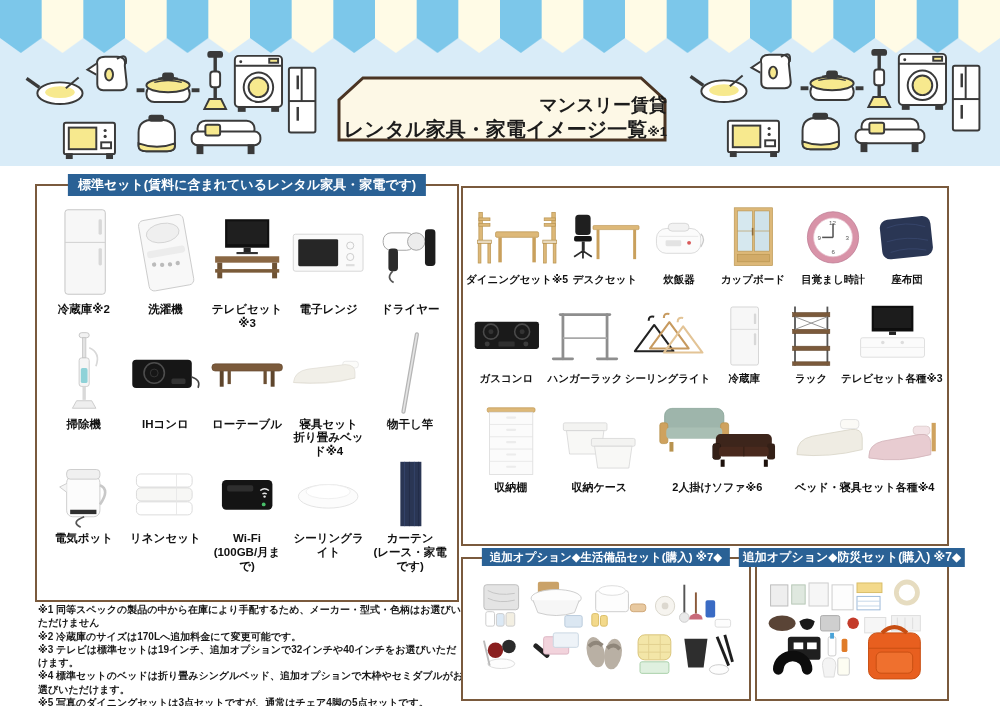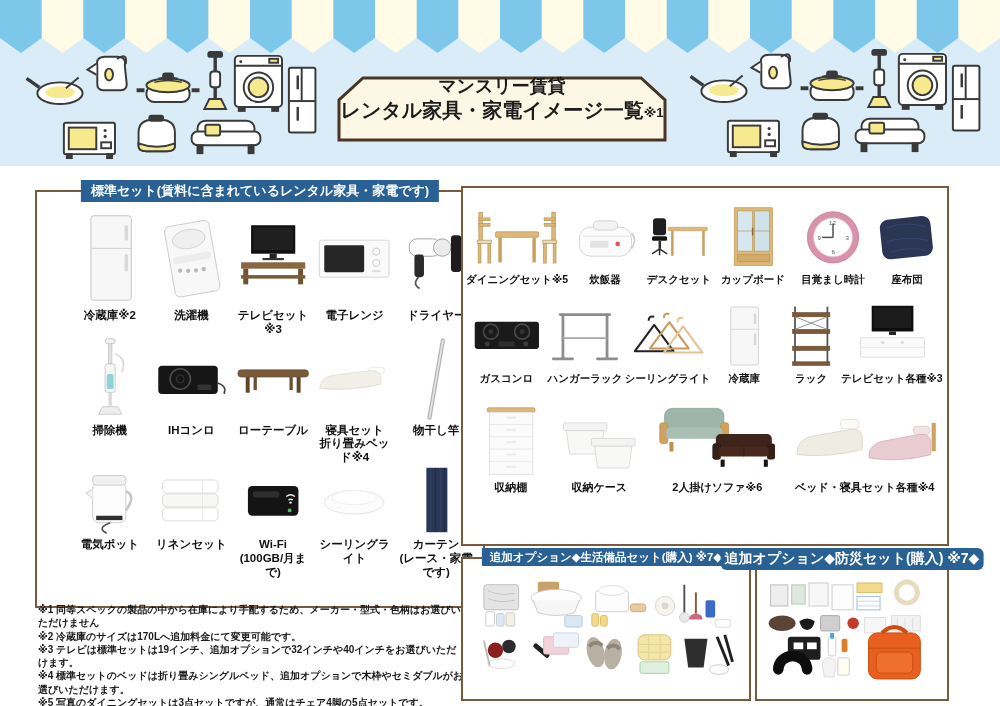--- a/index.html
+++ b/index.html
@@ -8,29 +8,29 @@
   
   .sky{position:absolute;left:0;top:0;width:1000px;height:166px;background:#d9ecf8;}
   .awning{position:absolute;left:0;top:0;width:1000px;height:56px;}
   .cluster{position:absolute;width:296px;height:113px;}
   .cluster svg{width:100%;height:100%;}
   .cluster.left{left:22px;top:48px;}
   .cluster.right{left:686px;top:46px;}
   
   .plaque{position:absolute;left:337px;top:76px;width:330px;height:66px;}
   .plaque > svg{position:absolute;left:0;top:0;width:100%;height:100%;}
-  .plaque-text{position:relative;text-align:center;padding-top:0;font-weight:bold;color:#1c1c1c;}
+  .plaque-text{position:relative;text-align:right;padding-top:19px;font-weight:bold;color:#1c1c1c;}
   .t1{font-size:18px;line-height:1.2;}
   .t2{font-size:20px;line-height:1.25;}
   .t2 .note{font-size:13px;}
   
   .panel,.minibox{position:absolute;background:#fff;border:2px solid #7a5a3d;}
   .phead{position:absolute;top:-12px;left:50%;transform:translateX(-50%);background:#2a6195;color:#fff;
          font-weight:bold;white-space:nowrap;padding:3px 10px;line-height:1.25;}
-  #standard-panel{left:35px;top:190px;width:420px;height:414px;padding-left:26px;}
+  #standard-panel{left:35px;top:184px;width:420px;height:414px;}
   #standard-panel .phead{font-size:13px;}
   #option-panel{left:461px;top:186px;width:484px;height:356px;}
   #option-panel .phead{font-size:12.5px;padding:3px 8px;}
   .grid{display:grid;padding:18px 6px 0;}
   #standard-grid{grid-template-columns:repeat(5,1fr);}
   .opt-row{grid-template-columns:1.2fr 1fr 0.85fr 1fr 1fr 0.85fr;padding-top:16px;row-gap:0;}
   .opt-row2{grid-template-columns:0.95fr 1.05fr 1.05fr 0.9fr 0.8fr 1.25fr;}
   .opt-row3{grid-template-columns:0.85fr 0.95fr 1.45fr 1.55fr;}
   .cell{display:flex;flex-direction:column;align-items:center;min-width:0;}
   .imgbox{width:100%;display:flex;align-items:flex-end;justify-content:center;}
@@ -44,21 +44,21 @@
   .label .l2{display:block;}
   .opt-row .label{font-size:10.5px;white-space:nowrap;}
   .opt-row3 .label{font-size:11px;}
   
   #footnotes{position:absolute;left:38px;top:603px;width:426px;font-size:10px;font-weight:bold;
              color:#1a1a1a;line-height:1.33;}
   
   #life-box{left:461px;top:557px;width:286px;height:140px;}
   #life-box .phead{font-size:11.5px;padding:2px 8px;top:-11px;}
   #disaster-box{left:755px;top:557px;width:190px;height:140px;}
-  #disaster-box .phead{font-size:14px;padding:2px 4px;top:-11px;border-radius:6px;}
+  #disaster-box .phead{font-size:12px;padding:2px 4px;top:-11px;}
   .minibox .imgbox{height:106px;margin-top:18px;}
 </style>
 </head>
 <body>
 
 <div class="canvas">
 
   <div class="sky">
     <svg class="awning" viewBox="0 0 1008 56" preserveAspectRatio="none">
       <defs>
@@ -389,44 +389,44 @@
                 <rect x="102" y="52" width="20" height="5" fill="#e8d9bd"></rect>
                 <rect x="103" y="57" width="4" height="28"></rect>
                 <rect x="117" y="57" width="4" height="28"></rect>
               </g>
             </svg>
           </div>
         <div class="label">ダイニングセット※5</div>
       </div>
       <div class="cell">
         <div class="imgbox">
-            <svg viewBox="0 0 100 70">
-              <rect x="16" y="22" width="68" height="38" rx="15" fill="#fbfbfb" stroke="#c9c9c9"></rect>
-              <path d="M20,34 h60" stroke="#dedede"></path>
-              <rect x="34" y="14" width="32" height="12" rx="6" fill="#f2f2f2" stroke="#c9c9c9"></rect>
-              <rect x="30" y="40" width="24" height="9" rx="2" fill="#e3e3e3"></rect>
-              <circle cx="66" cy="44" r="3" fill="#d95a5a"></circle>
-              <path d="M84,30 q8,8 0,20" fill="none" stroke="#c9c9c9" stroke-width="2"></path>
-            </svg>
-          </div>
-        <div class="label">炊飯器</div>
-      </div>
-      <div class="cell">
-        <div class="imgbox">
             <svg viewBox="0 0 130 95">
               <rect x="44" y="28" width="78" height="7" rx="2" fill="#ddb878" stroke="#b8934f"></rect>
               <rect x="50" y="35" width="5" height="50" fill="#c9a05c"></rect>
               <rect x="112" y="35" width="5" height="50" fill="#c9a05c"></rect>
               <rect x="14" y="10" width="26" height="34" rx="6" fill="#1f1f1f"></rect>
               <rect x="12" y="46" width="30" height="9" rx="3" fill="#141414"></rect>
               <rect x="25" y="55" width="5" height="16" fill="#2c2c2c"></rect>
               <path d="M27,71 l-15,10 M27,71 l15,10 M27,71 v13" stroke="#2c2c2c" stroke-width="3" fill="none"></path>
             </svg>
           </div>
         <div class="label">デスクセット</div>
+      </div>
+      <div class="cell">
+        <div class="imgbox">
+            <svg viewBox="0 0 100 70">
+              <rect x="16" y="22" width="68" height="38" rx="15" fill="#fbfbfb" stroke="#c9c9c9"></rect>
+              <path d="M20,34 h60" stroke="#dedede"></path>
+              <rect x="34" y="14" width="32" height="12" rx="6" fill="#f2f2f2" stroke="#c9c9c9"></rect>
+              <rect x="30" y="40" width="24" height="9" rx="2" fill="#e3e3e3"></rect>
+              <circle cx="66" cy="44" r="3" fill="#d95a5a"></circle>
+              <path d="M84,30 q8,8 0,20" fill="none" stroke="#c9c9c9" stroke-width="2"></path>
+            </svg>
+          </div>
+        <div class="label">炊飯器</div>
       </div>
       <div class="cell">
         <div class="imgbox">
             <svg viewBox="0 0 85 105">
               <rect x="12" y="6" width="61" height="92" fill="#ddb878" stroke="#b8934f"></rect>
               <rect x="17" y="11" width="24" height="64" fill="#d6e8ef" stroke="#b8934f"></rect>
               <rect x="44" y="11" width="24" height="64" fill="#cfe2ea" stroke="#b8934f"></rect>
               <line x1="17" y1="43" x2="41" y2="43" stroke="#b8934f"></line>
               <line x1="44" y1="43" x2="68" y2="43" stroke="#b8934f"></line>
               <rect x="40" y="38" width="2.5" height="12" fill="#8a6a3c"></rect>

